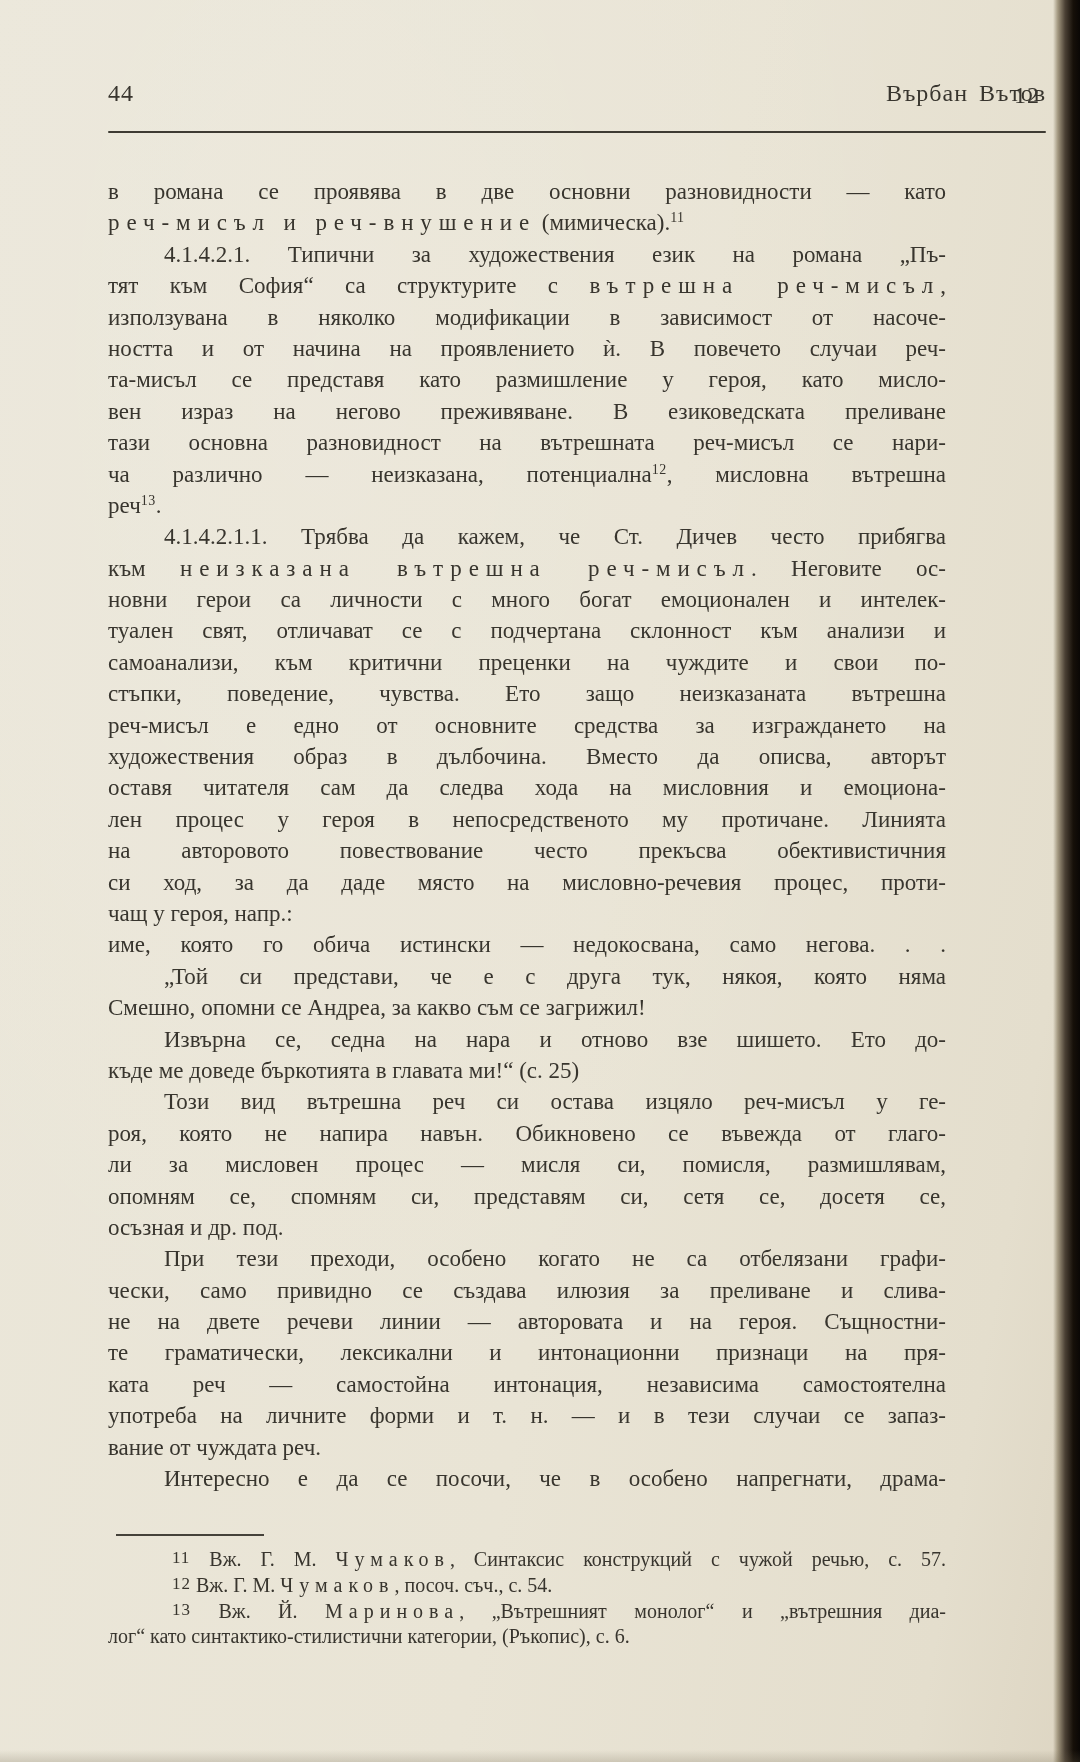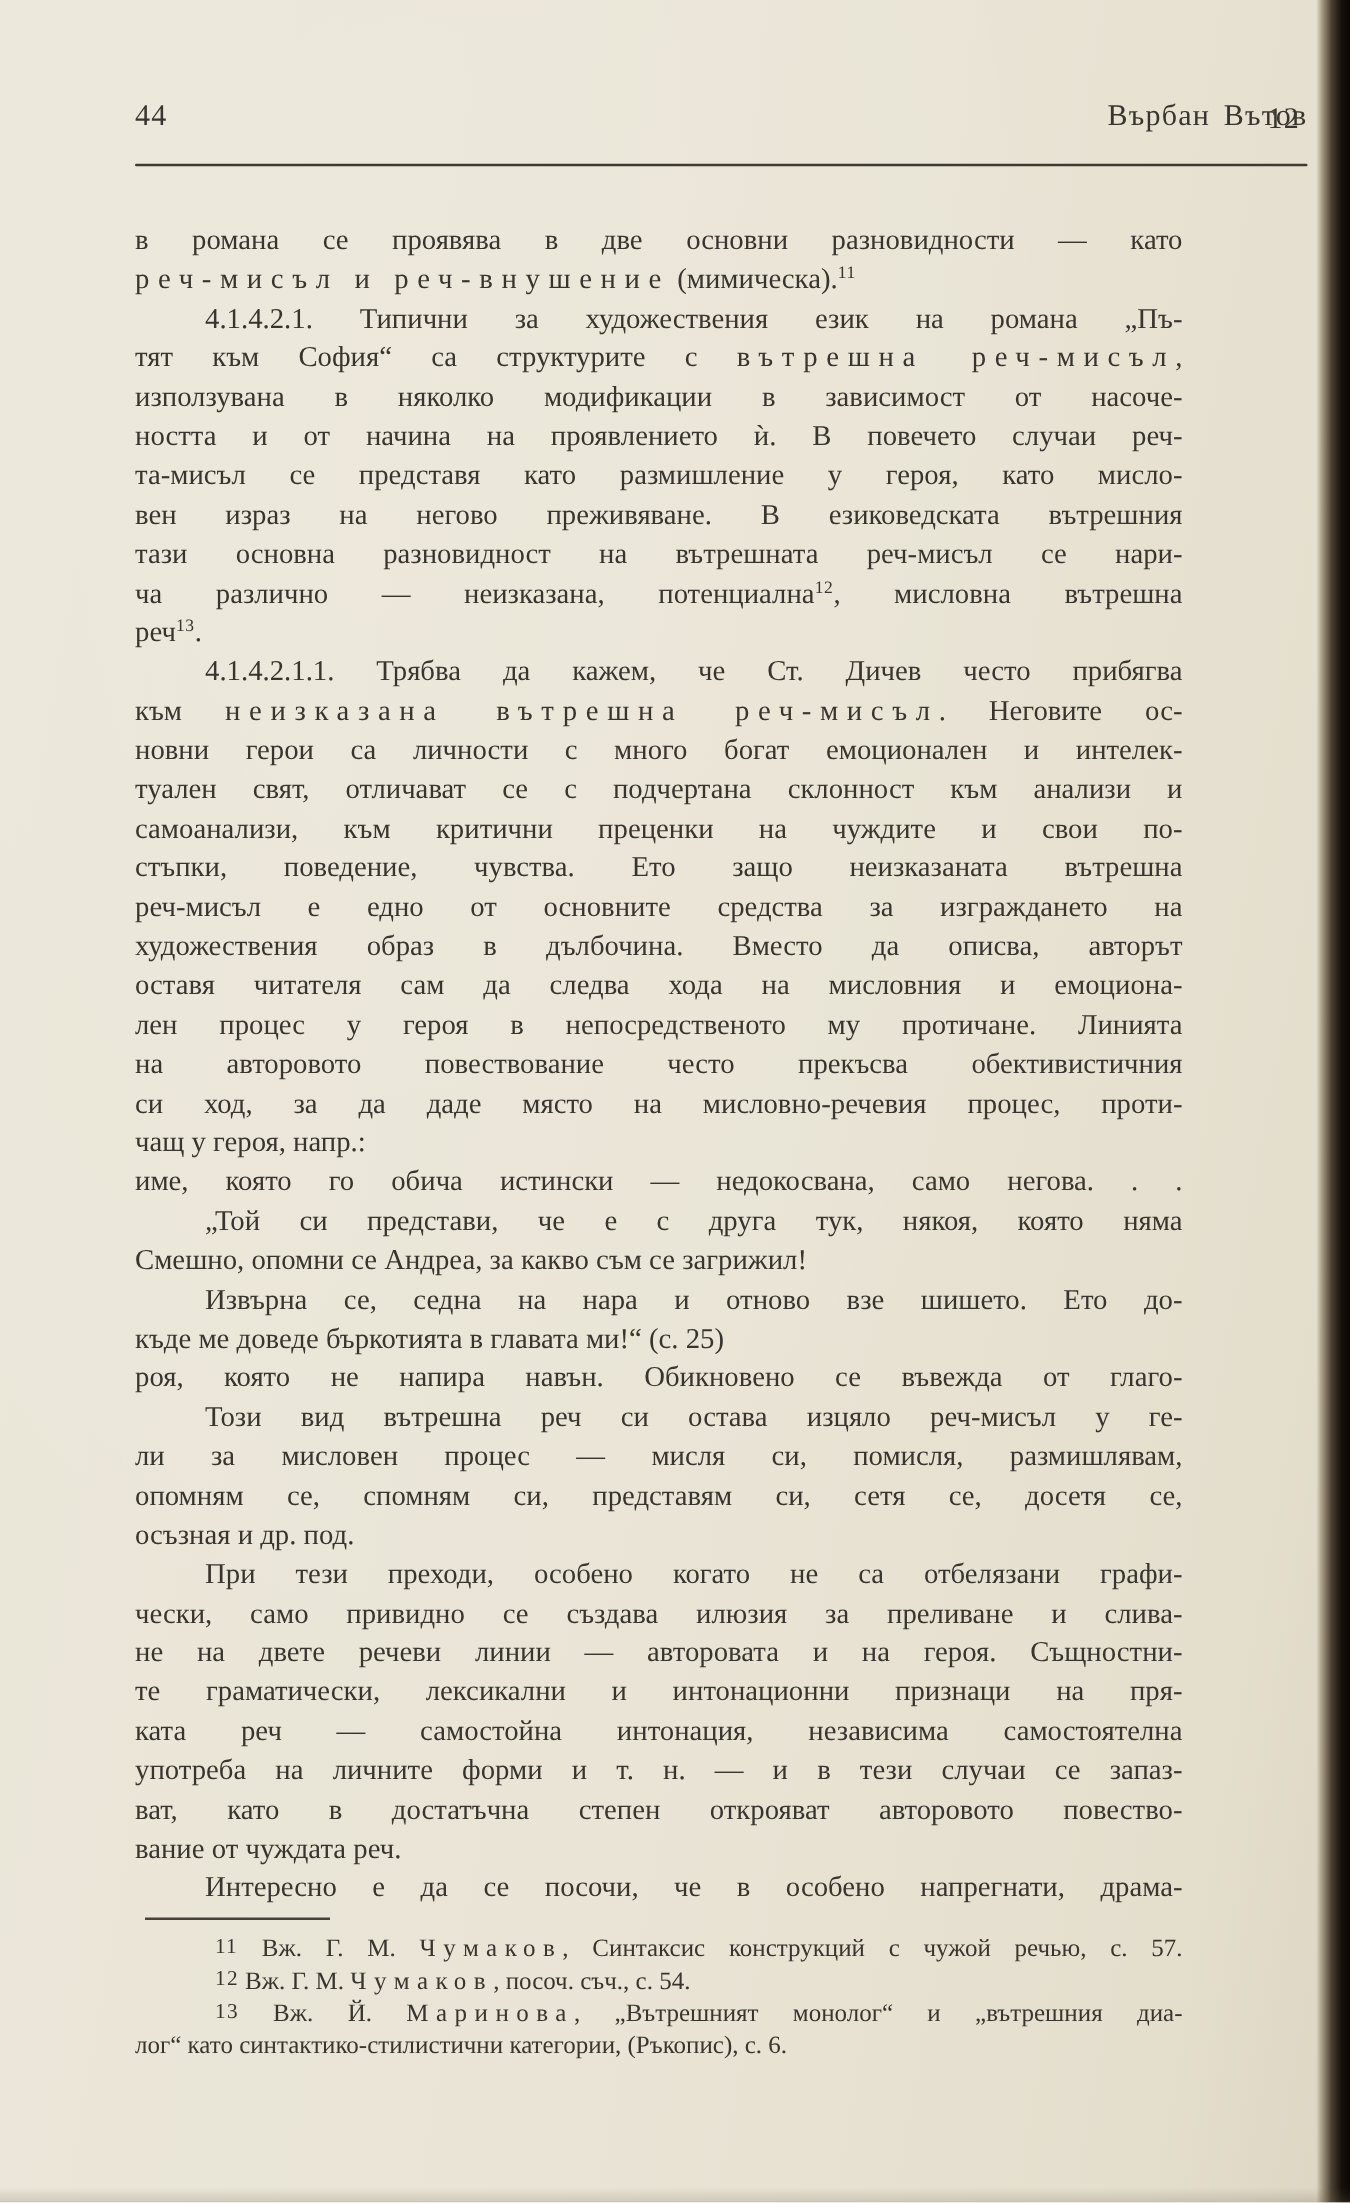--- a/index.html
+++ b/index.html
@@ -84,21 +84,21 @@
       <div>
         <div class="line stretch"><span class="run-n">в романа се проявява в две основни разновидности — като</span></div>
         <div class="line"><span class="run-sp">реч-мисъл и реч-внушение</span><span class="run-n"> (мимическа).</span><span class="run-sup">11</span></div>
       </div>
       <div>
         <div class="line stretch indent"><span class="run-n">4.1.4.2.1. Типични за художествения език на романа „Пъ-</span></div>
         <div class="line stretch"><span class="run-n">тят към София“ са структурите с </span><span class="run-sp">вътрешна реч-мисъл</span><span class="run-n">,</span></div>
         <div class="line stretch"><span class="run-n">използувана в няколко модификации в зависимост от насоче-</span></div>
         <div class="line stretch"><span class="run-n">ността и от начина на проявлението ѝ. В повечето случаи реч-</span></div>
         <div class="line stretch"><span class="run-n">та-мисъл се представя като размишление у героя, като мисло-</span></div>
-        <div class="line stretch"><span class="run-n">вен израз на негово преживяване. В езиковедската вътрешния</span></div>
+        <div class="line stretch"><span class="run-n">вен израз на негово преживяване. В езиковедската преливане</span></div>
         <div class="line stretch"><span class="run-n">тази основна разновидност на вътрешната реч-мисъл се нари-</span></div>
         <div class="line stretch"><span class="run-n">ча различно — неизказана, потенциална</span><span class="run-sup">12</span><span class="run-n">, мисловна вътрешна</span></div>
         <div class="line"><span class="run-n">реч</span><span class="run-sup">13</span><span class="run-n">.</span></div>
       </div>
       <div>
         <div class="line stretch indent"><span class="run-n">4.1.4.2.1.1. Трябва да кажем, че Ст. Дичев често прибягва</span></div>
         <div class="line stretch"><span class="run-n">към </span><span class="run-sp">неизказана вътрешна реч-мисъл</span><span class="run-n">. Неговите ос-</span></div>
         <div class="line stretch"><span class="run-n">новни герои са личности с много богат емоционален и интелек-</span></div>
         <div class="line stretch"><span class="run-n">туален свят, отличават се с подчертана склонност към анализи и</span></div>
         <div class="line stretch"><span class="run-n">самоанализи, към критични преценки на чуждите и свои по-</span></div>
@@ -114,34 +114,33 @@
       <div>
         <div class="line stretch"><span class="run-n">име, която го обича истински — недокосвана, само негова.&nbsp;.&nbsp;.</span></div>
         <div class="line stretch indent"><span class="run-n">„Той си представи, че е с друга тук, някоя, която няма</span></div>
         <div class="line"><span class="run-i">Смешно,</span><span class="run-n"> опомни се Андреа, </span><span class="run-i">за какво съм се загрижил!</span></div>
       </div>
       <div>
         <div class="line stretch indent"><span class="run-n">Извърна се, седна на нара и отново взе шишето. </span><span class="run-i">Ето до-</span></div>
         <div class="line"><span class="run-i">къде ме доведе бъркотията в главата ми!“</span><span class="run-n"> (с. 25)</span></div>
       </div>
       <div>
+        <div class="line stretch indent"><span class="run-n">Този вид вътрешна реч си остава изцяло реч-мисъл у ге-</span></div>
         <div class="line stretch"><span class="run-n">роя, която не напира навън. Обикновено се въвежда от глаго-</span></div>
-        <div class="line stretch indent"><span class="run-n">Този вид вътрешна реч си остава изцяло реч-мисъл у ге-</span></div>
         <div class="line stretch"><span class="run-n">ли за мисловен процес — </span><span class="run-i">мисля си, помисля, размишлявам,</span></div>
         <div class="line stretch"><span class="run-i">опомням се, спомням си, представям си, сетя се, досетя се,</span></div>
         <div class="line"><span class="run-i">осъзная</span><span class="run-n"> и др. под.</span></div>
       </div>
       <div>
         <div class="line stretch indent"><span class="run-n">При тези преходи, особено когато не са отбелязани графи-</span></div>
         <div class="line stretch"><span class="run-n">чески, само привидно се създава илюзия за преливане и слива-</span></div>
         <div class="line stretch"><span class="run-n">не на двете речеви линии — авторовата и на героя. Същностни-</span></div>
         <div class="line stretch"><span class="run-n">те граматически, лексикални и интонационни признаци на пря-</span></div>
         <div class="line stretch"><span class="run-n">ката реч — самостойна интонация, независима самостоятелна</span></div>
         <div class="line stretch"><span class="run-n">употреба на личните форми и т. н. — и в тези случаи се запаз-</span></div>
-        <div class="line stretch"><span class="run-n">ват, като в достатъчна степен открояват авторовото повество-</span></div>
         <div class="line"><span class="run-n">вание от чуждата реч.</span></div>
       </div>
       <div>
         <div class="line stretch indent"><span class="run-n">Интересно е да се посочи, че в особено напрегнати, драма-</span></div>
       </div>
     </div>
 
   <div class="footnote-rule"></div>
 
   <div class="footnotes">

